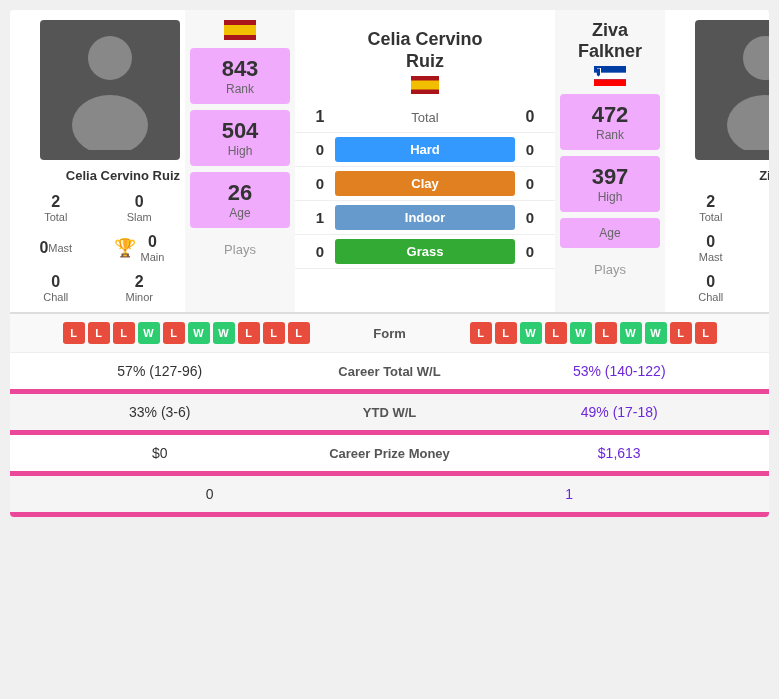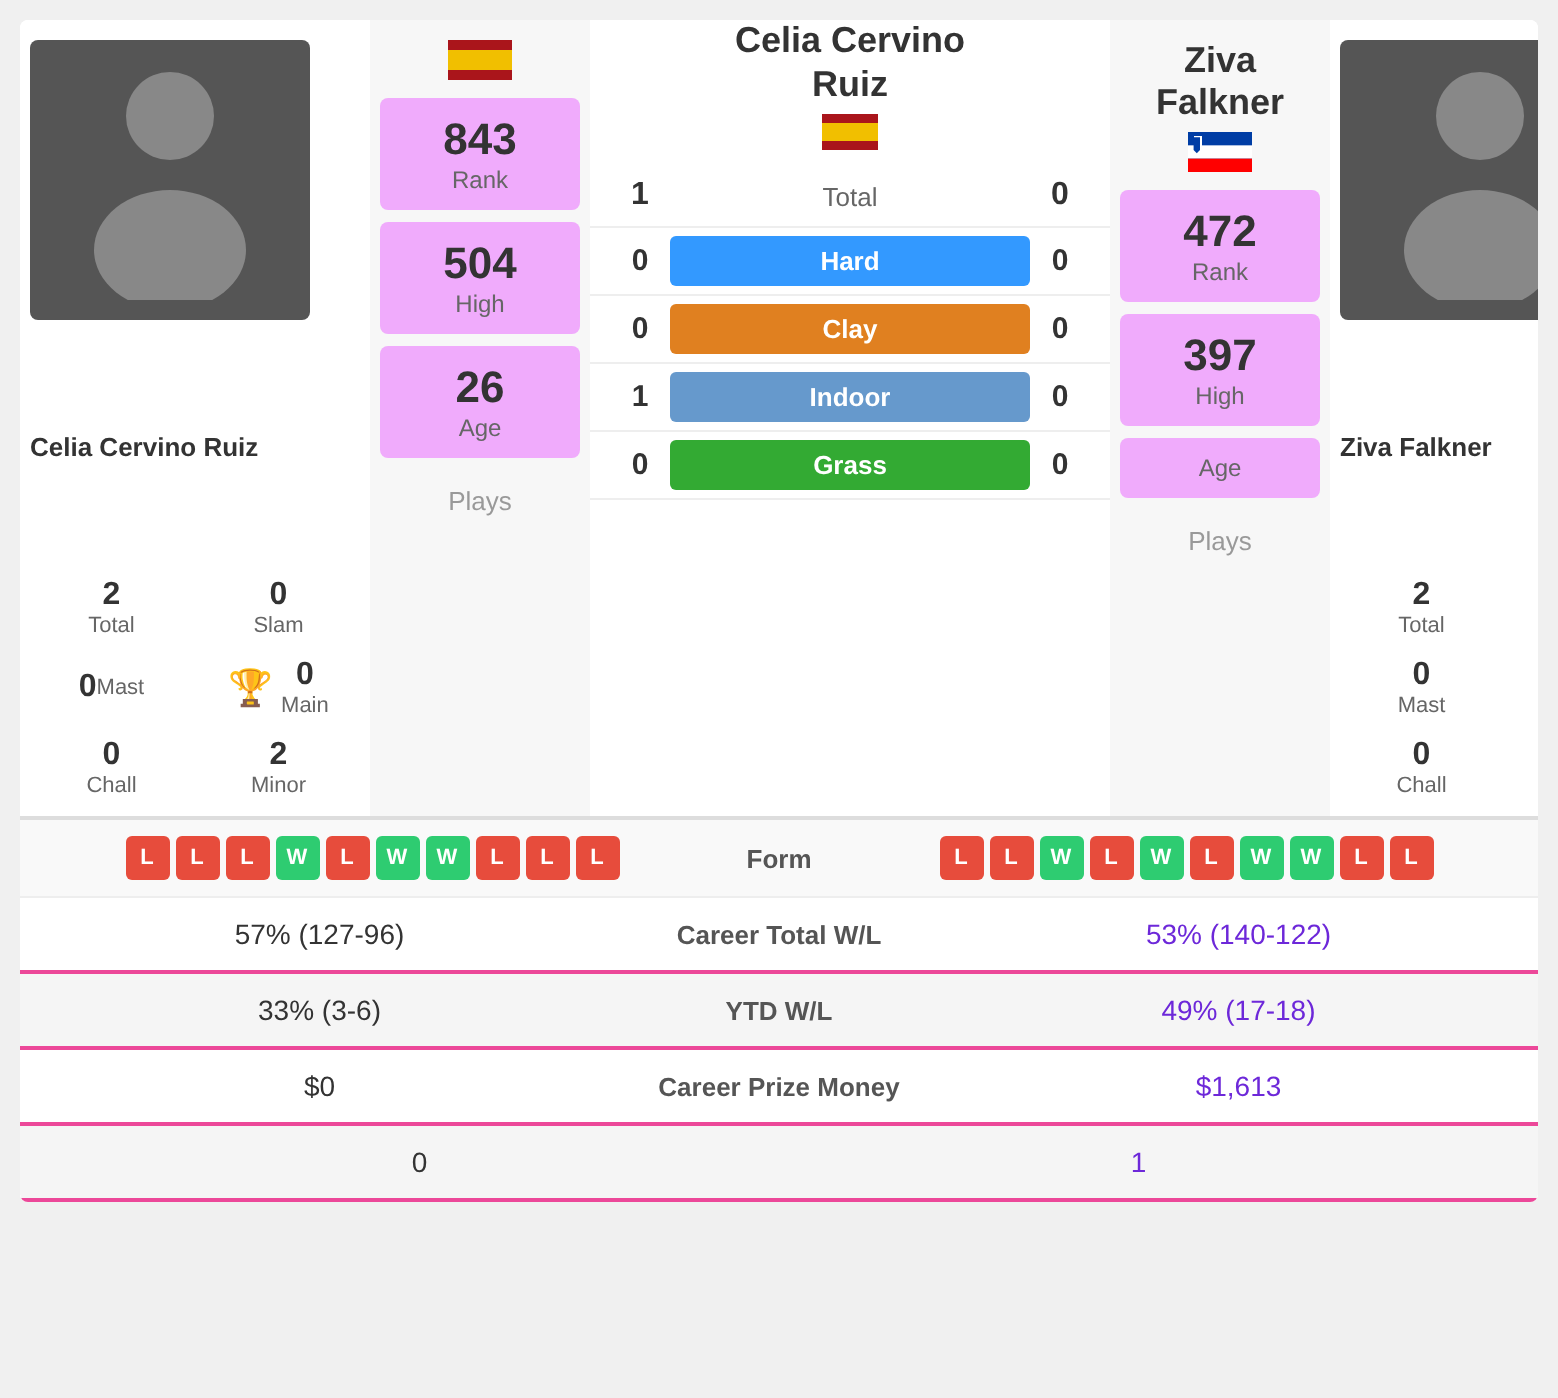--- a/index.html
+++ b/index.html
@@ -18,24 +18,23 @@
       border-radius: 4px;
       overflow: hidden;
     }
 
     
     .player-card {
       width: 175px;
       flex-shrink: 0;
       display: flex;
       flex-direction: column;
-      align-items: flex-start;
+      align-items: flex-end;
       background: #fff;
       padding: 10px 5px 5px 5px;
-      gap: 48px;
     }
 
     .player-avatar {
       width: 140px;
       height: 140px;
       background: #555;
       border-radius: 4px;
       overflow: hidden;
       display: flex;
       align-items: center;
@@ -123,21 +122,21 @@
       flex-shrink: 0;
       display: flex;
       flex-direction: column;
       background: #fff;
     }
 
     .center-header {
       display: flex;
       flex-direction: column;
       align-items: center;
-      padding: 0 10px 8px 10px;
+      padding: 19px 10px 8px 10px;
     }
 
     .player-name-center {
       font-size: 18px;
       font-weight: bold;
       color: #333;
       text-align: center;
       line-height: 1.2;
     }
 
@@ -268,21 +267,21 @@
     }
 
     .form-w { background: #2ecc71; }
     .form-l { background: #e74c3c; }
 
     .stat-row {
       display: flex;
       flex-direction: row;
       align-items: center;
       padding: 10px 20px;
-      border-bottom: 2px solid #ec4899;
+      border-bottom: 5px solid #ec4899;
     }
 
     .stat-row:nth-child(odd) {
       background: #f5f5f5;
     }
 
     .stat-row:nth-child(even) {
       background: #fff;
     }
 

